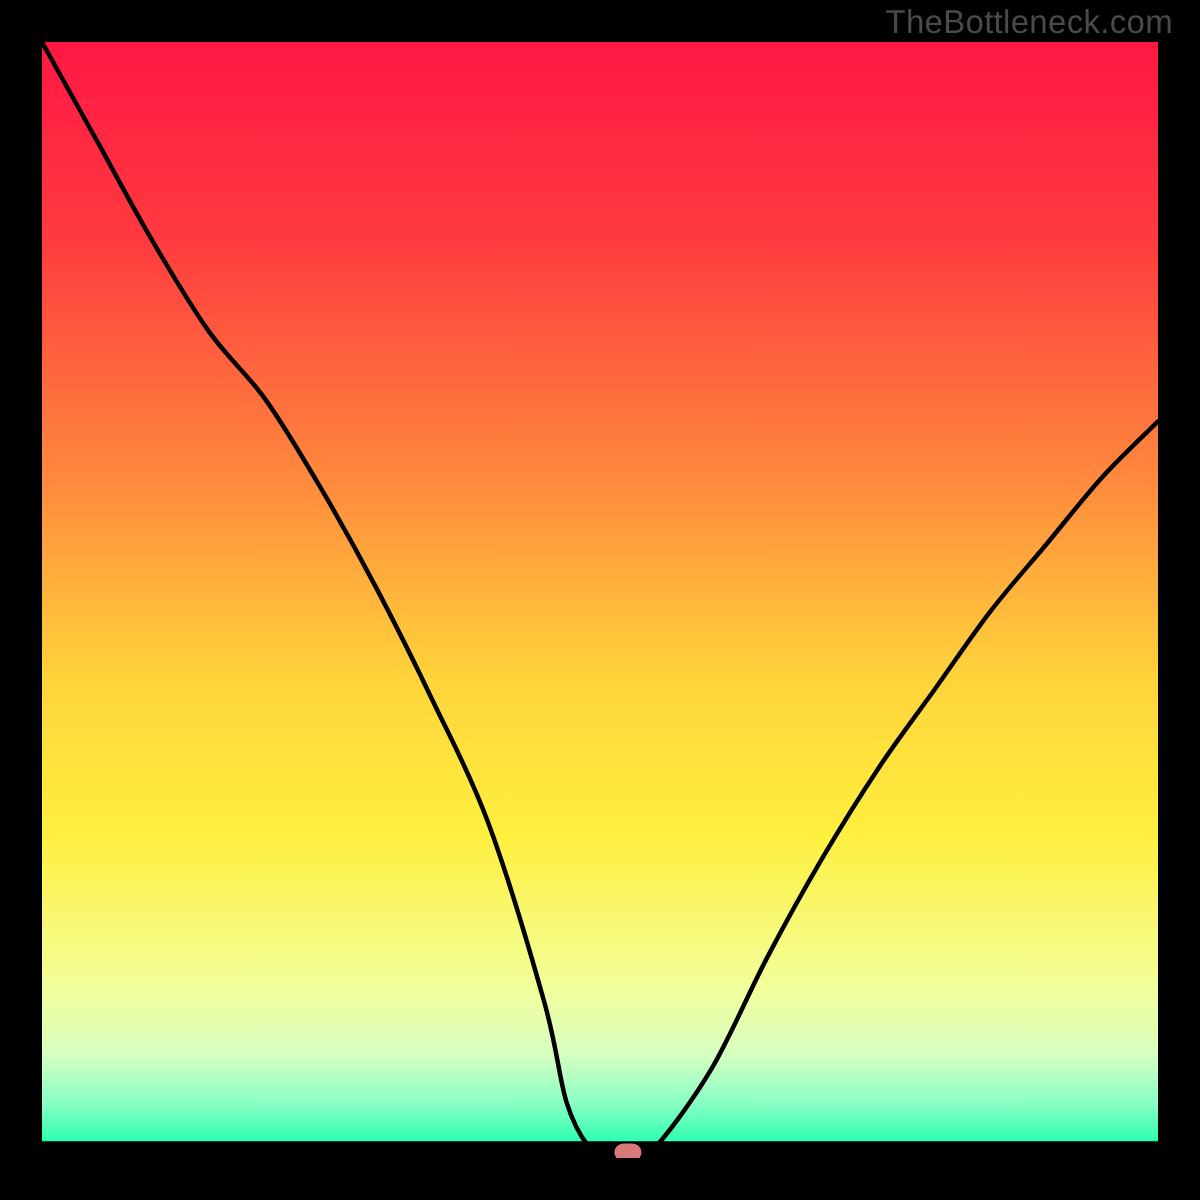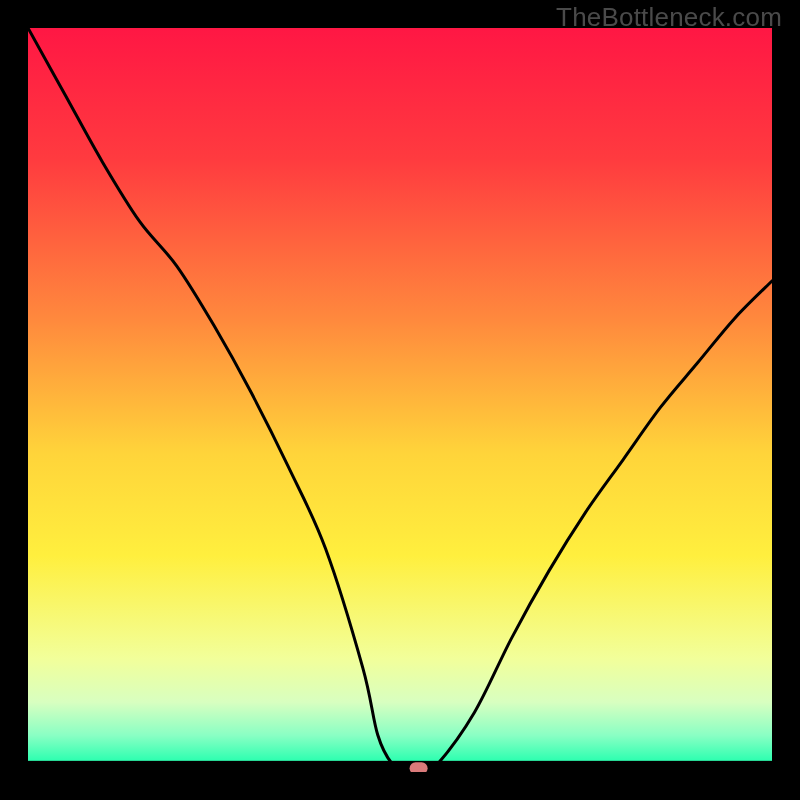--- a/index.html
+++ b/index.html
@@ -15,21 +15,21 @@
     position: relative;
     width: 800px;
     height: 800px;
     background: #000;
   }
   .watermark {
     position: absolute;
     top: 2px;
     right: 18px;
     color: #4a4a4a;
-    font-size: 26px;
+    font-size: 22px;
     font-weight: 400;
     letter-spacing: 0.2px;
   }
   .plot {
     position: absolute;
     left: 28px;
     top: 28px;
     width: 744px;
     height: 744px;
   }

